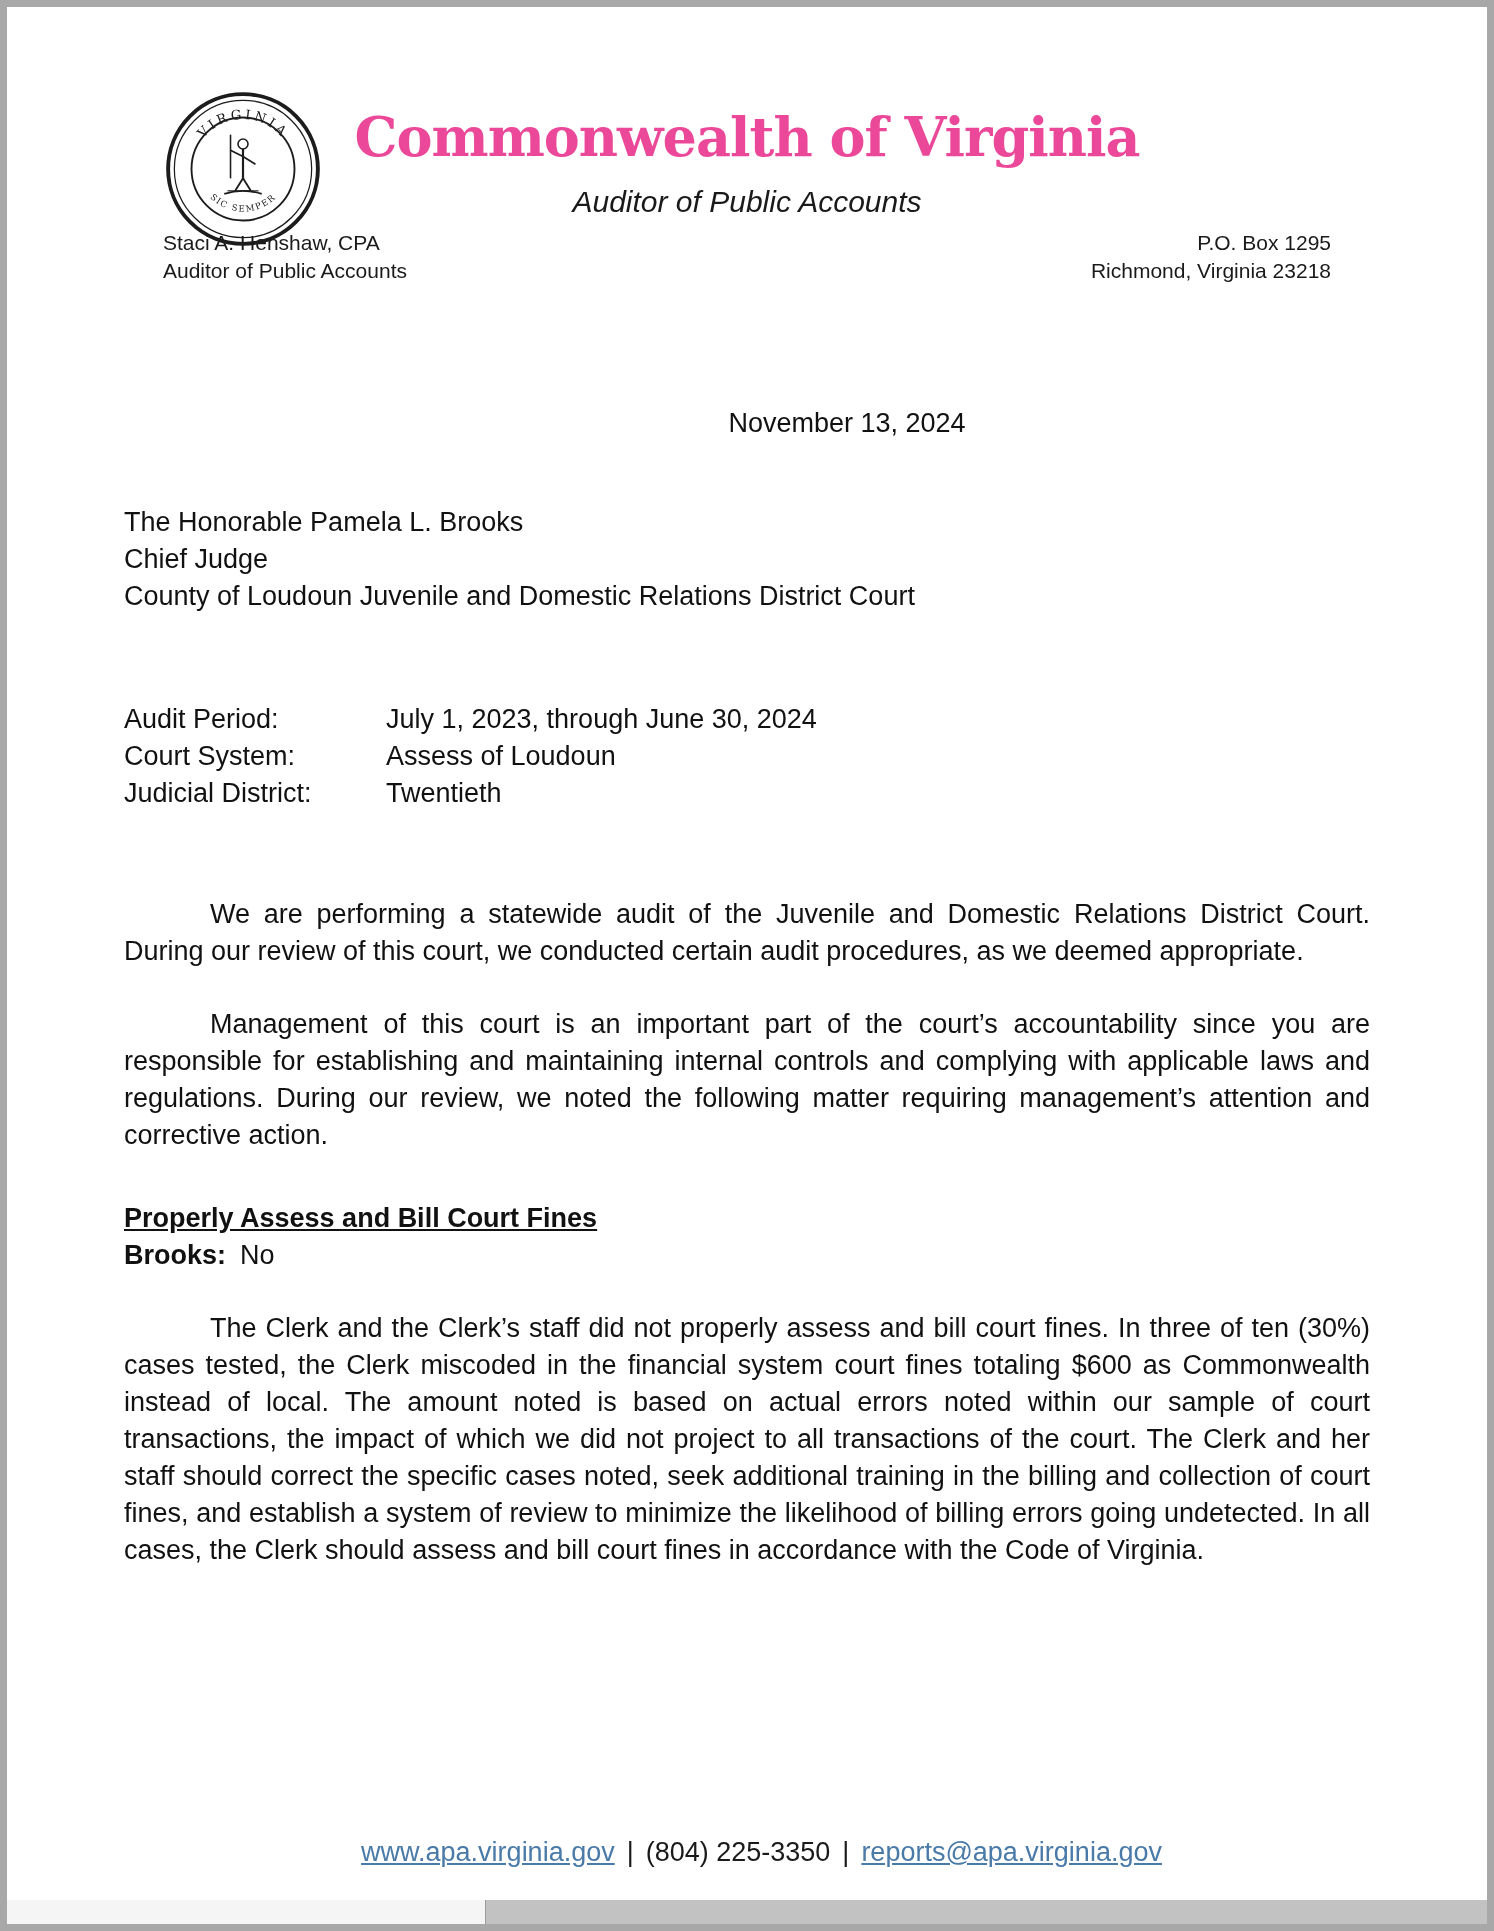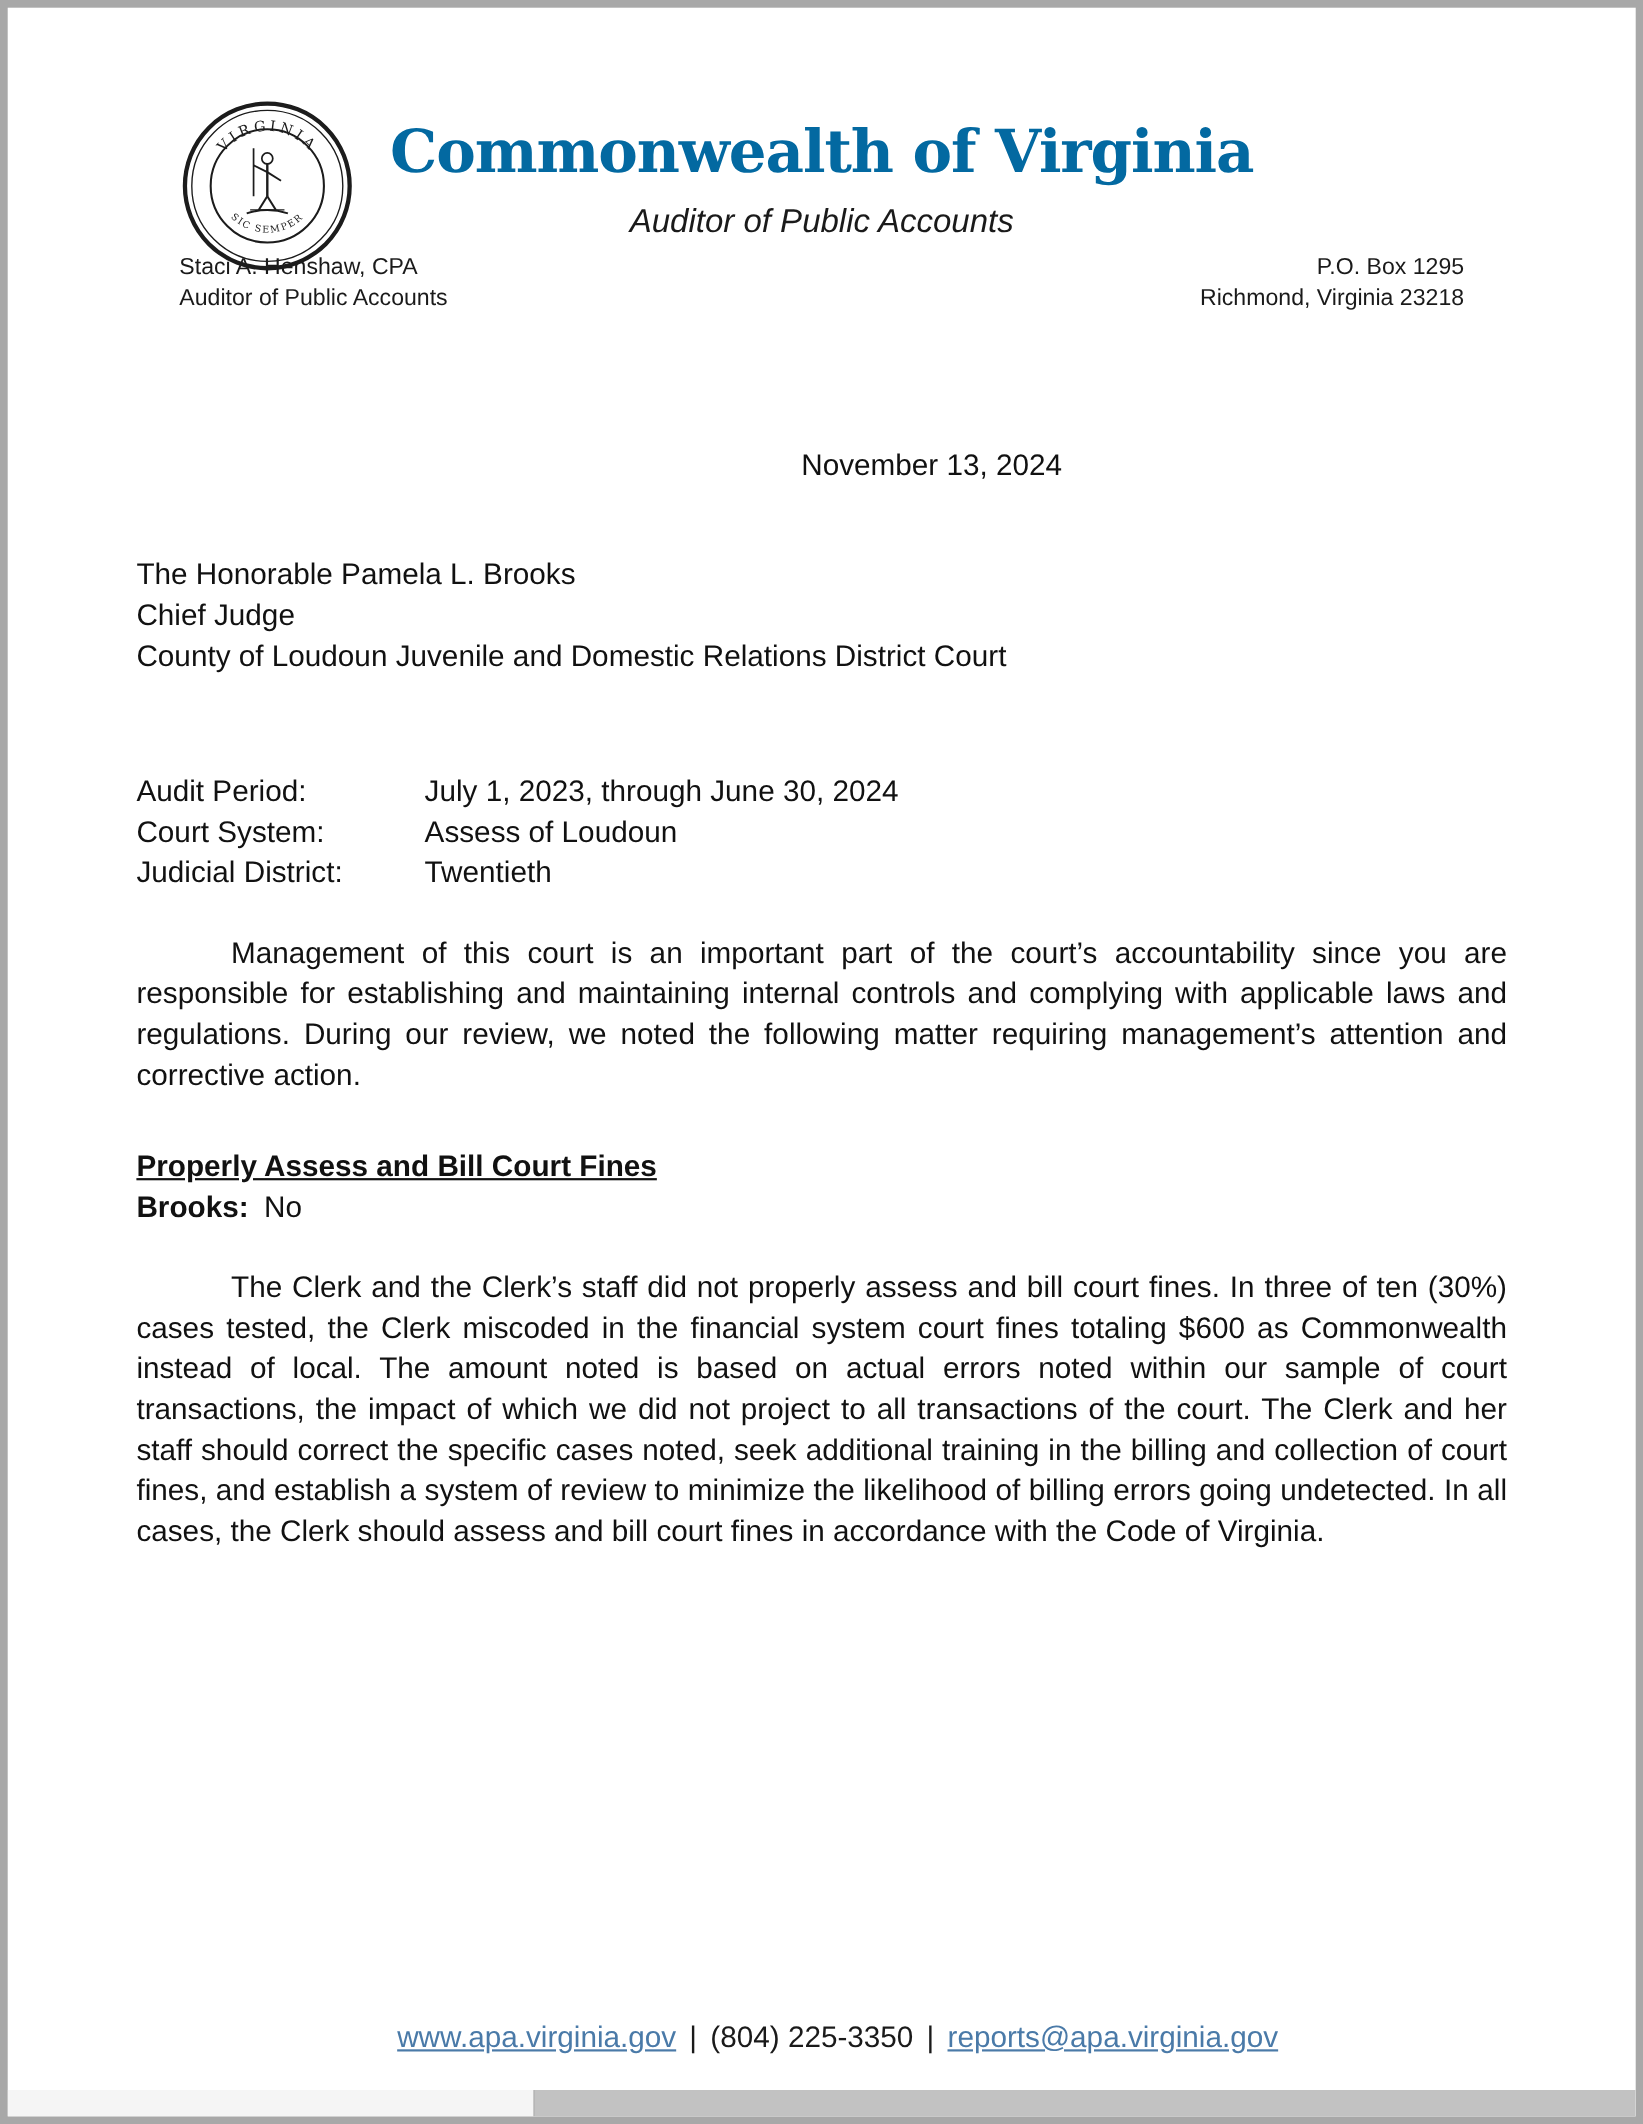--- a/index.html
+++ b/index.html
@@ -28,21 +28,21 @@
     width: 156px;
     height: 156px;
   }
   .head-center { text-align: center; padding-top: 98px; }
   .lh-title {
     margin: 0;
     font-family: "DejaVu Serif", serif;
     font-weight: bold;
     font-size: 54px;
     letter-spacing: -1px;
-    color: #0369a1;
+    color: #ec4899;
   }
   .lh-subtitle {
     margin-top: 16px;
     font-style: italic;
     font-size: 30px;
     color: #1a1a1a;
   }
   .contact-row {
     display: flex;
     justify-content: space-between;
@@ -178,20 +178,21 @@
         <span class="audit-label">Audit Period:</span><span>July 1, 2023, through June 30, 2024</span>
       </div>
       <div class="audit-row">
         <span class="audit-label">Court System:</span><span>Assess of Loudoun</span>
       </div>
       <div class="audit-row">
         <span class="audit-label">Judicial District:</span><span>Twentieth</span>
       </div>
     </div>
 
+    <p class="para first">We are performing a statewide audit of the Juvenile and Domestic Relations District Court. During our review of this court, we conducted certain audit procedures, as we deemed appropriate.</p>
 
     <p class="para">Management of this court is an important part of the court’s accountability since you are responsible for establishing and maintaining internal controls and complying with applicable laws and regulations. During our review, we noted the following matter requiring management’s attention and corrective action.</p>
 
     <div class="finding-heading">Properly Assess and Bill Court Fines</div>
     <div class="repeat-line">
       <span class="repeat-label">Brooks:</span><span class="repeat-value">No</span>
     </div>
 
     <p class="para">The Clerk and the Clerk’s staff did not properly assess and bill court fines. In three of ten (30%) cases tested, the Clerk miscoded in the financial system court fines totaling $600 as Commonwealth instead of local. The amount noted is based on actual errors noted within our sample of court transactions, the impact of which we did not project to all transactions of the court. The Clerk and her staff should correct the specific cases noted, seek additional training in the billing and collection of court fines, and establish a system of review to minimize the likelihood of billing errors going undetected. In all cases, the Clerk should assess and bill court fines in accordance with the Code of Virginia.</p>
   </main>

